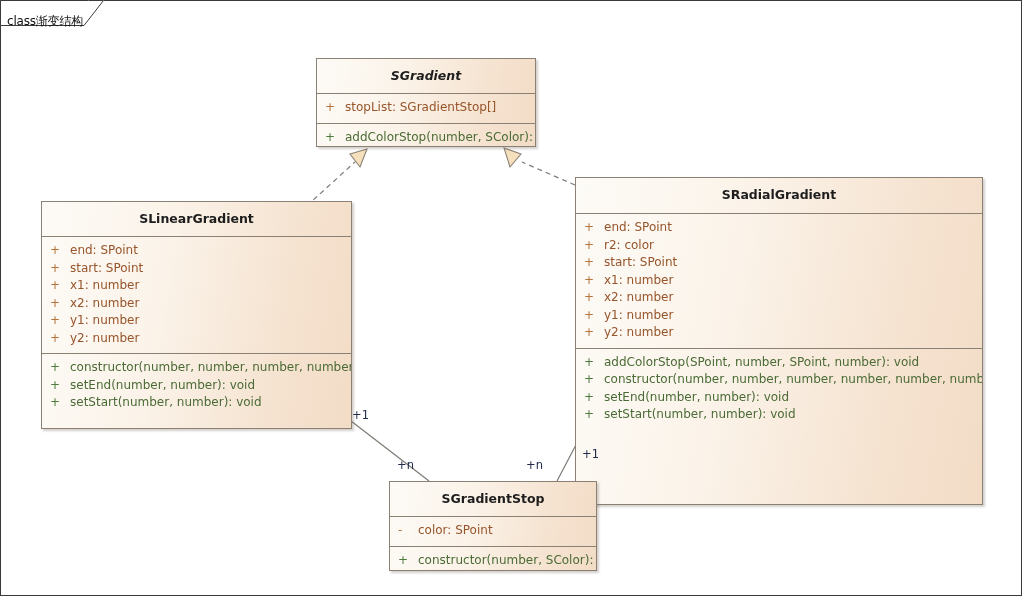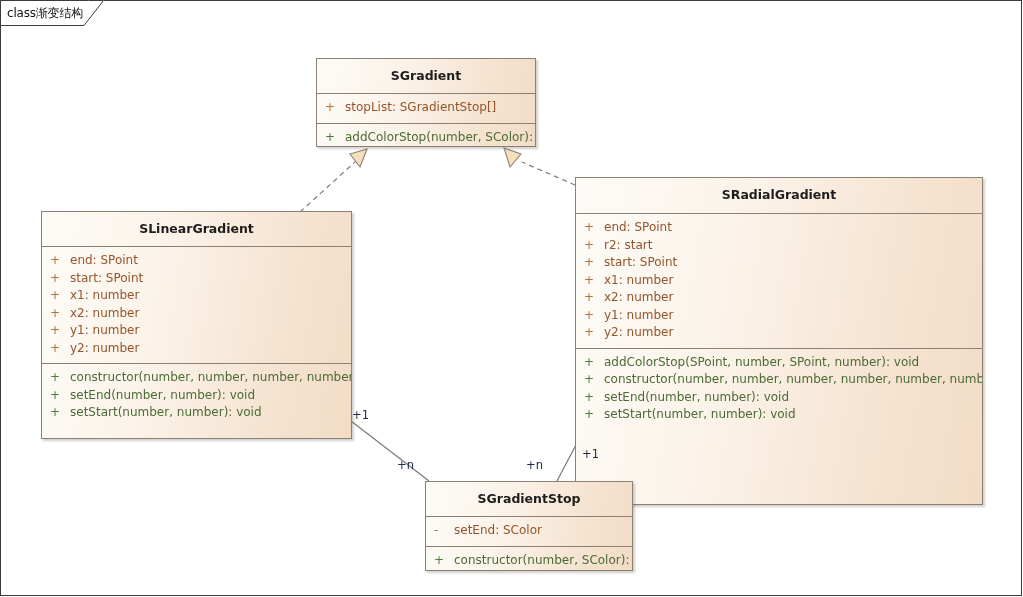--- a/index.html
+++ b/index.html
@@ -29,21 +29,21 @@
   #frame-tab {
     position: absolute;
     left: 0; top: 0;
     width: 104px;
     height: 26px;
     z-index: 6;
   }
   #frame-tab-label {
     position: absolute;
     left: 7px;
-    top: 5px;
+    top: 13px;
     font-size: 12px;
     color: #111111;
     white-space: nowrap;
     z-index: 7;
     letter-spacing: -0.2px;
   }
   #frame-top-line {
     position: absolute;
     left: 104px;
     top: 0;
@@ -79,20 +79,21 @@
     font-weight: bold;
     color: #1d1d1d;
     padding: 0;
     line-height: 1;
     display: flex;
     align-items: center;
     justify-content: center;
     border-bottom: 1px solid #8a8073;
   }
   .uml-header.abstract {
+    font-style: italic;
   }
   .uml-section {
     border-bottom: 1px solid #8a8073;
     padding: 5px 13px 6px 0;
   }
   .uml-section.last { border-bottom: none; }
 
   .uml-row {
     display: block;
     white-space: nowrap;
@@ -150,58 +151,58 @@
 <div id="class-layer">
     <div class="uml-class" style="left: 316px; top: 58px; width: 220px; height: 89px;">
       <div class="uml-header abstract" style="height: 34px;">SGradient</div>
       <div class="uml-section">
         <div class="uml-row attr-row"><span class="vis">+</span><span class="sig">stopList: SGradientStop[]</span></div>
       </div>
       <div class="uml-section last">
         <div class="uml-row meth-row"><span class="vis">+</span><span class="sig">addColorStop(number, SColor): void</span></div>
       </div>
     </div>
-    <div class="uml-class" style="left: 41px; top: 211px; width: 311px; height: 228px;">
+    <div class="uml-class" style="left: 41px; top: 201px; width: 311px; height: 228px;">
       <div class="uml-header" style="height: 34px;">SLinearGradient</div>
       <div class="uml-section">
         <div class="uml-row attr-row"><span class="vis">+</span><span class="sig">end: SPoint</span></div>
         <div class="uml-row attr-row"><span class="vis">+</span><span class="sig">start: SPoint</span></div>
         <div class="uml-row attr-row"><span class="vis">+</span><span class="sig">x1: number</span></div>
         <div class="uml-row attr-row"><span class="vis">+</span><span class="sig">x2: number</span></div>
         <div class="uml-row attr-row"><span class="vis">+</span><span class="sig">y1: number</span></div>
         <div class="uml-row attr-row"><span class="vis">+</span><span class="sig">y2: number</span></div>
       </div>
       <div class="uml-section last">
         <div class="uml-row meth-row"><span class="vis">+</span><span class="sig">constructor(number, number, number, number): void</span></div>
         <div class="uml-row meth-row"><span class="vis">+</span><span class="sig">setEnd(number, number): void</span></div>
         <div class="uml-row meth-row"><span class="vis">+</span><span class="sig">setStart(number, number): void</span></div>
       </div>
     </div>
     <div class="uml-class" style="left: 575px; top: 177px; width: 408px; height: 328px;">
       <div class="uml-header" style="height: 35px;">SRadialGradient</div>
       <div class="uml-section">
         <div class="uml-row attr-row"><span class="vis">+</span><span class="sig">end: SPoint</span></div>
-        <div class="uml-row attr-row"><span class="vis">+</span><span class="sig">r2: start</span></div>
+        <div class="uml-row attr-row"><span class="vis">+</span><span class="sig">r2: color</span></div>
         <div class="uml-row attr-row"><span class="vis">+</span><span class="sig">start: SPoint</span></div>
         <div class="uml-row attr-row"><span class="vis">+</span><span class="sig">x1: number</span></div>
         <div class="uml-row attr-row"><span class="vis">+</span><span class="sig">x2: number</span></div>
         <div class="uml-row attr-row"><span class="vis">+</span><span class="sig">y1: number</span></div>
         <div class="uml-row attr-row"><span class="vis">+</span><span class="sig">y2: number</span></div>
       </div>
       <div class="uml-section last">
         <div class="uml-row meth-row"><span class="vis">+</span><span class="sig">addColorStop(SPoint, number, SPoint, number): void</span></div>
         <div class="uml-row meth-row"><span class="vis">+</span><span class="sig">constructor(number, number, number, number, number, number): void</span></div>
         <div class="uml-row meth-row"><span class="vis">+</span><span class="sig">setEnd(number, number): void</span></div>
         <div class="uml-row meth-row"><span class="vis">+</span><span class="sig">setStart(number, number): void</span></div>
       </div>
     </div>
-    <div class="uml-class" style="left: 389px; top: 481px; width: 208px; height: 90px; margin-left: 36px;">
+    <div class="uml-class" style="left: 389px; top: 481px; width: 208px; height: 90px;">
       <div class="uml-header" style="height: 34px;">SGradientStop</div>
       <div class="uml-section">
-        <div class="uml-row attr-row"><span class="vis">-</span><span class="sig">setEnd: SColor</span></div>
+        <div class="uml-row attr-row"><span class="vis">-</span><span class="sig">color: SPoint</span></div>
       </div>
       <div class="uml-section last">
         <div class="uml-row meth-row"><span class="vis">+</span><span class="sig">constructor(number, SColor): void</span></div>
       </div>
     </div>
   </div>
 <div id="mult-layer">
     <div class="mult-label" style="left: 352px; top: 408px;">+1</div>
     <div class="mult-label" style="left: 397px; top: 458px;">+n</div>
     <div class="mult-label" style="left: 526px; top: 458px;">+n</div>

